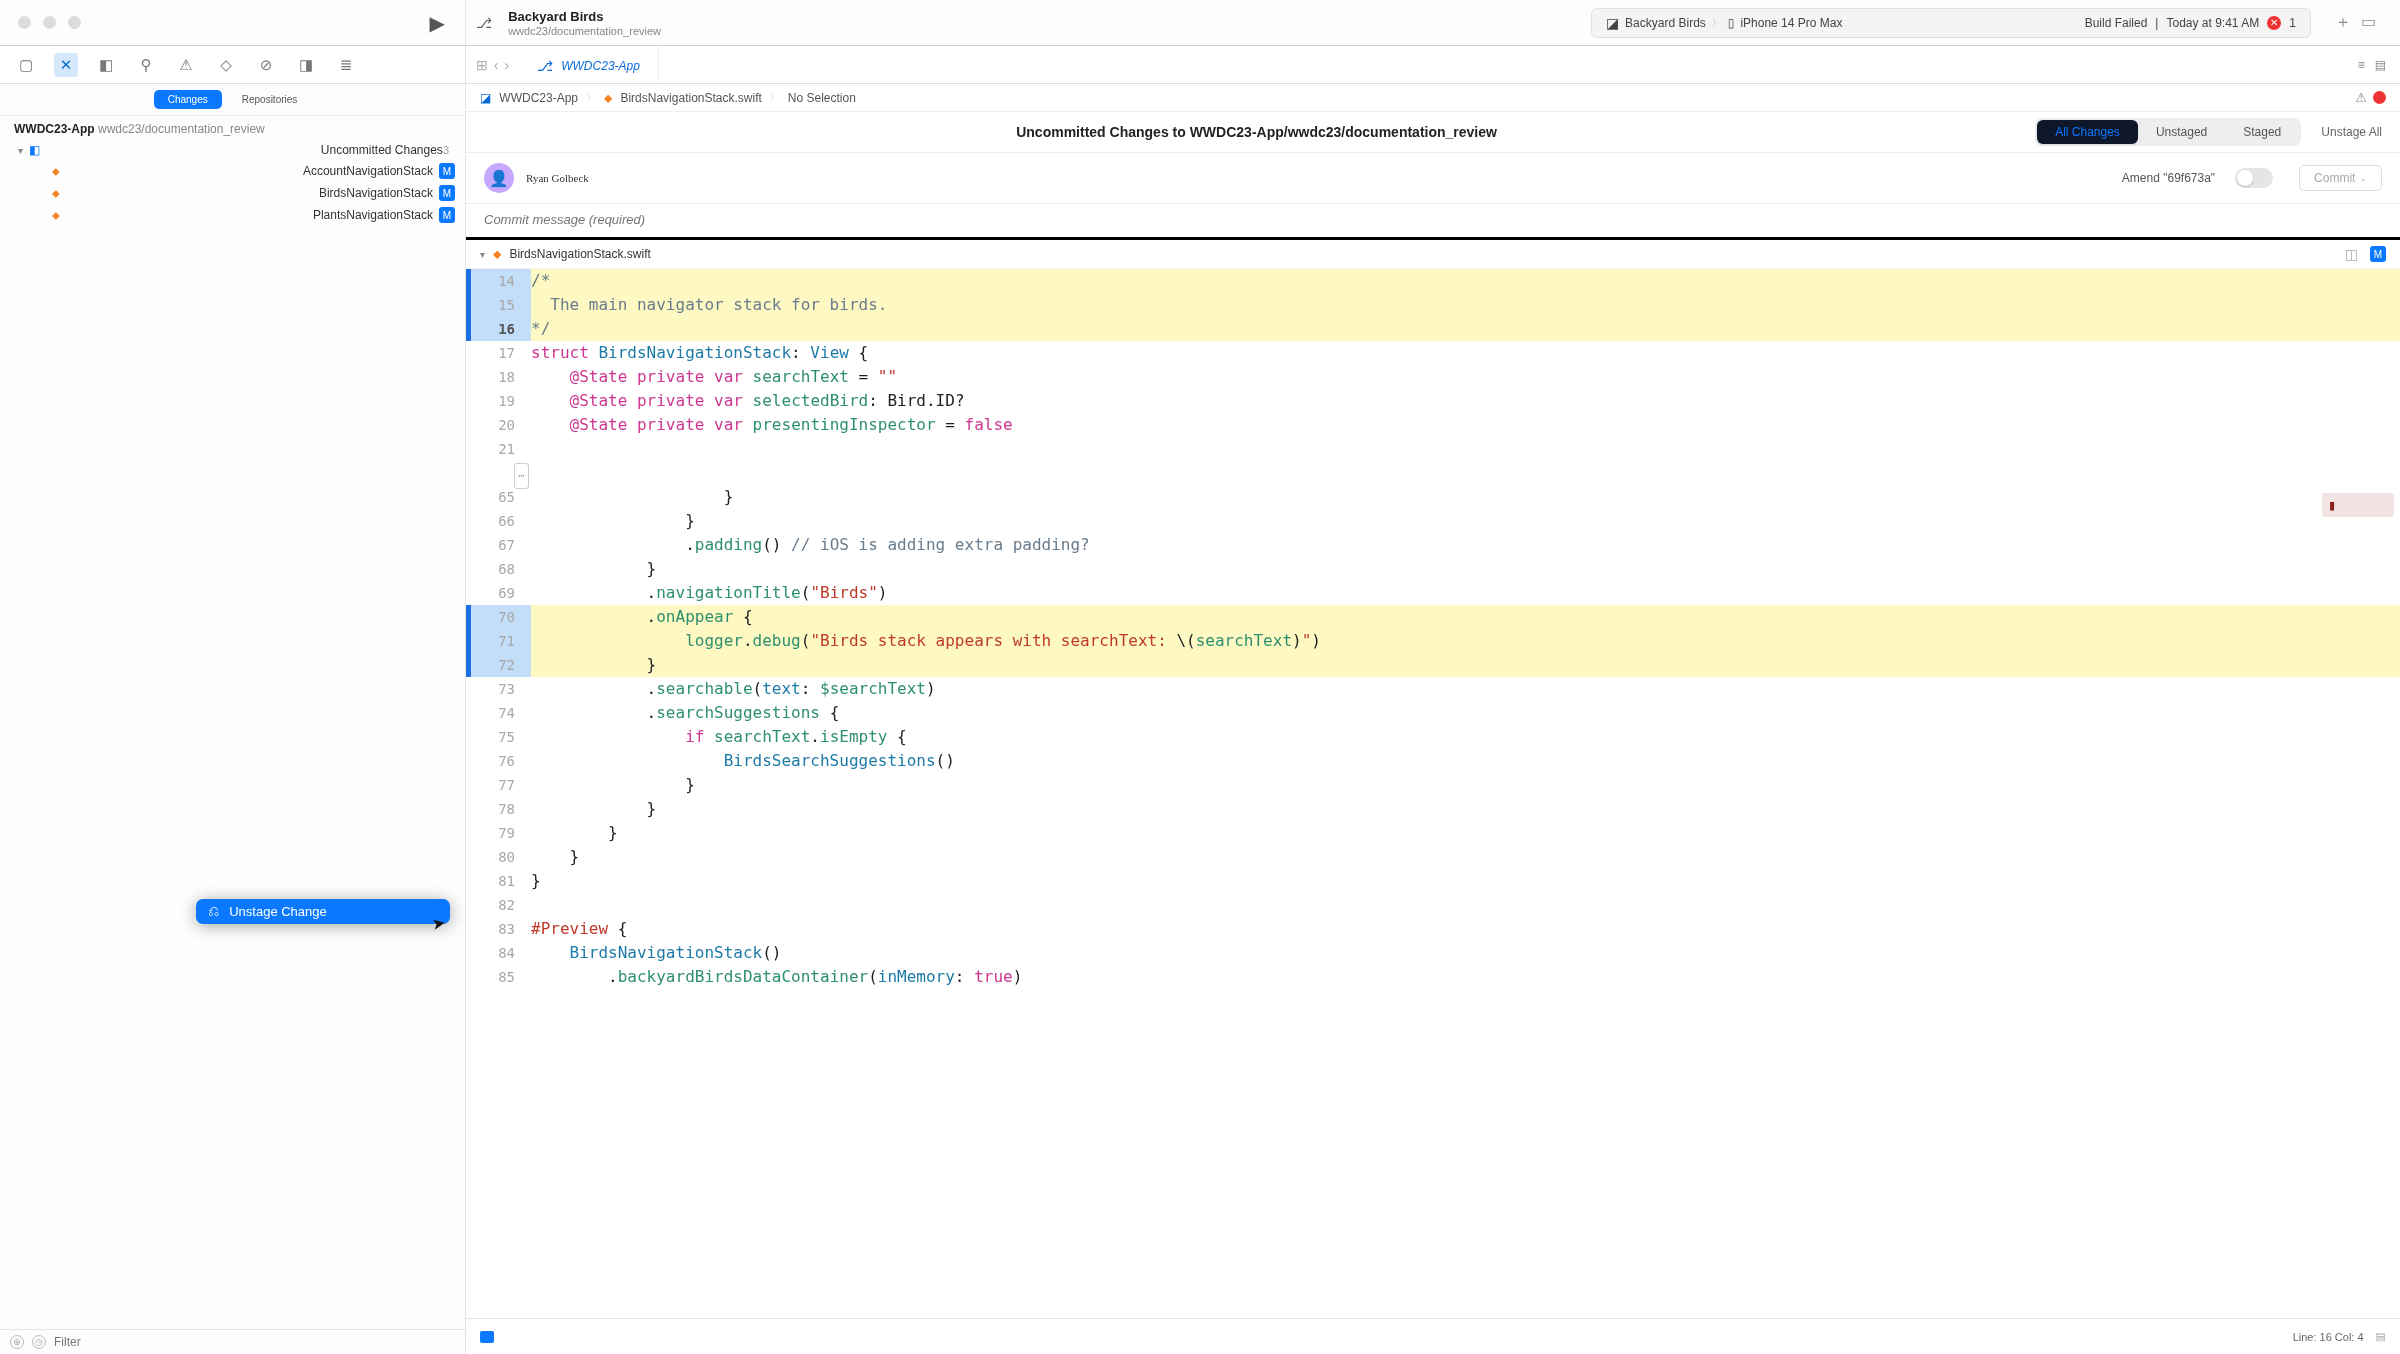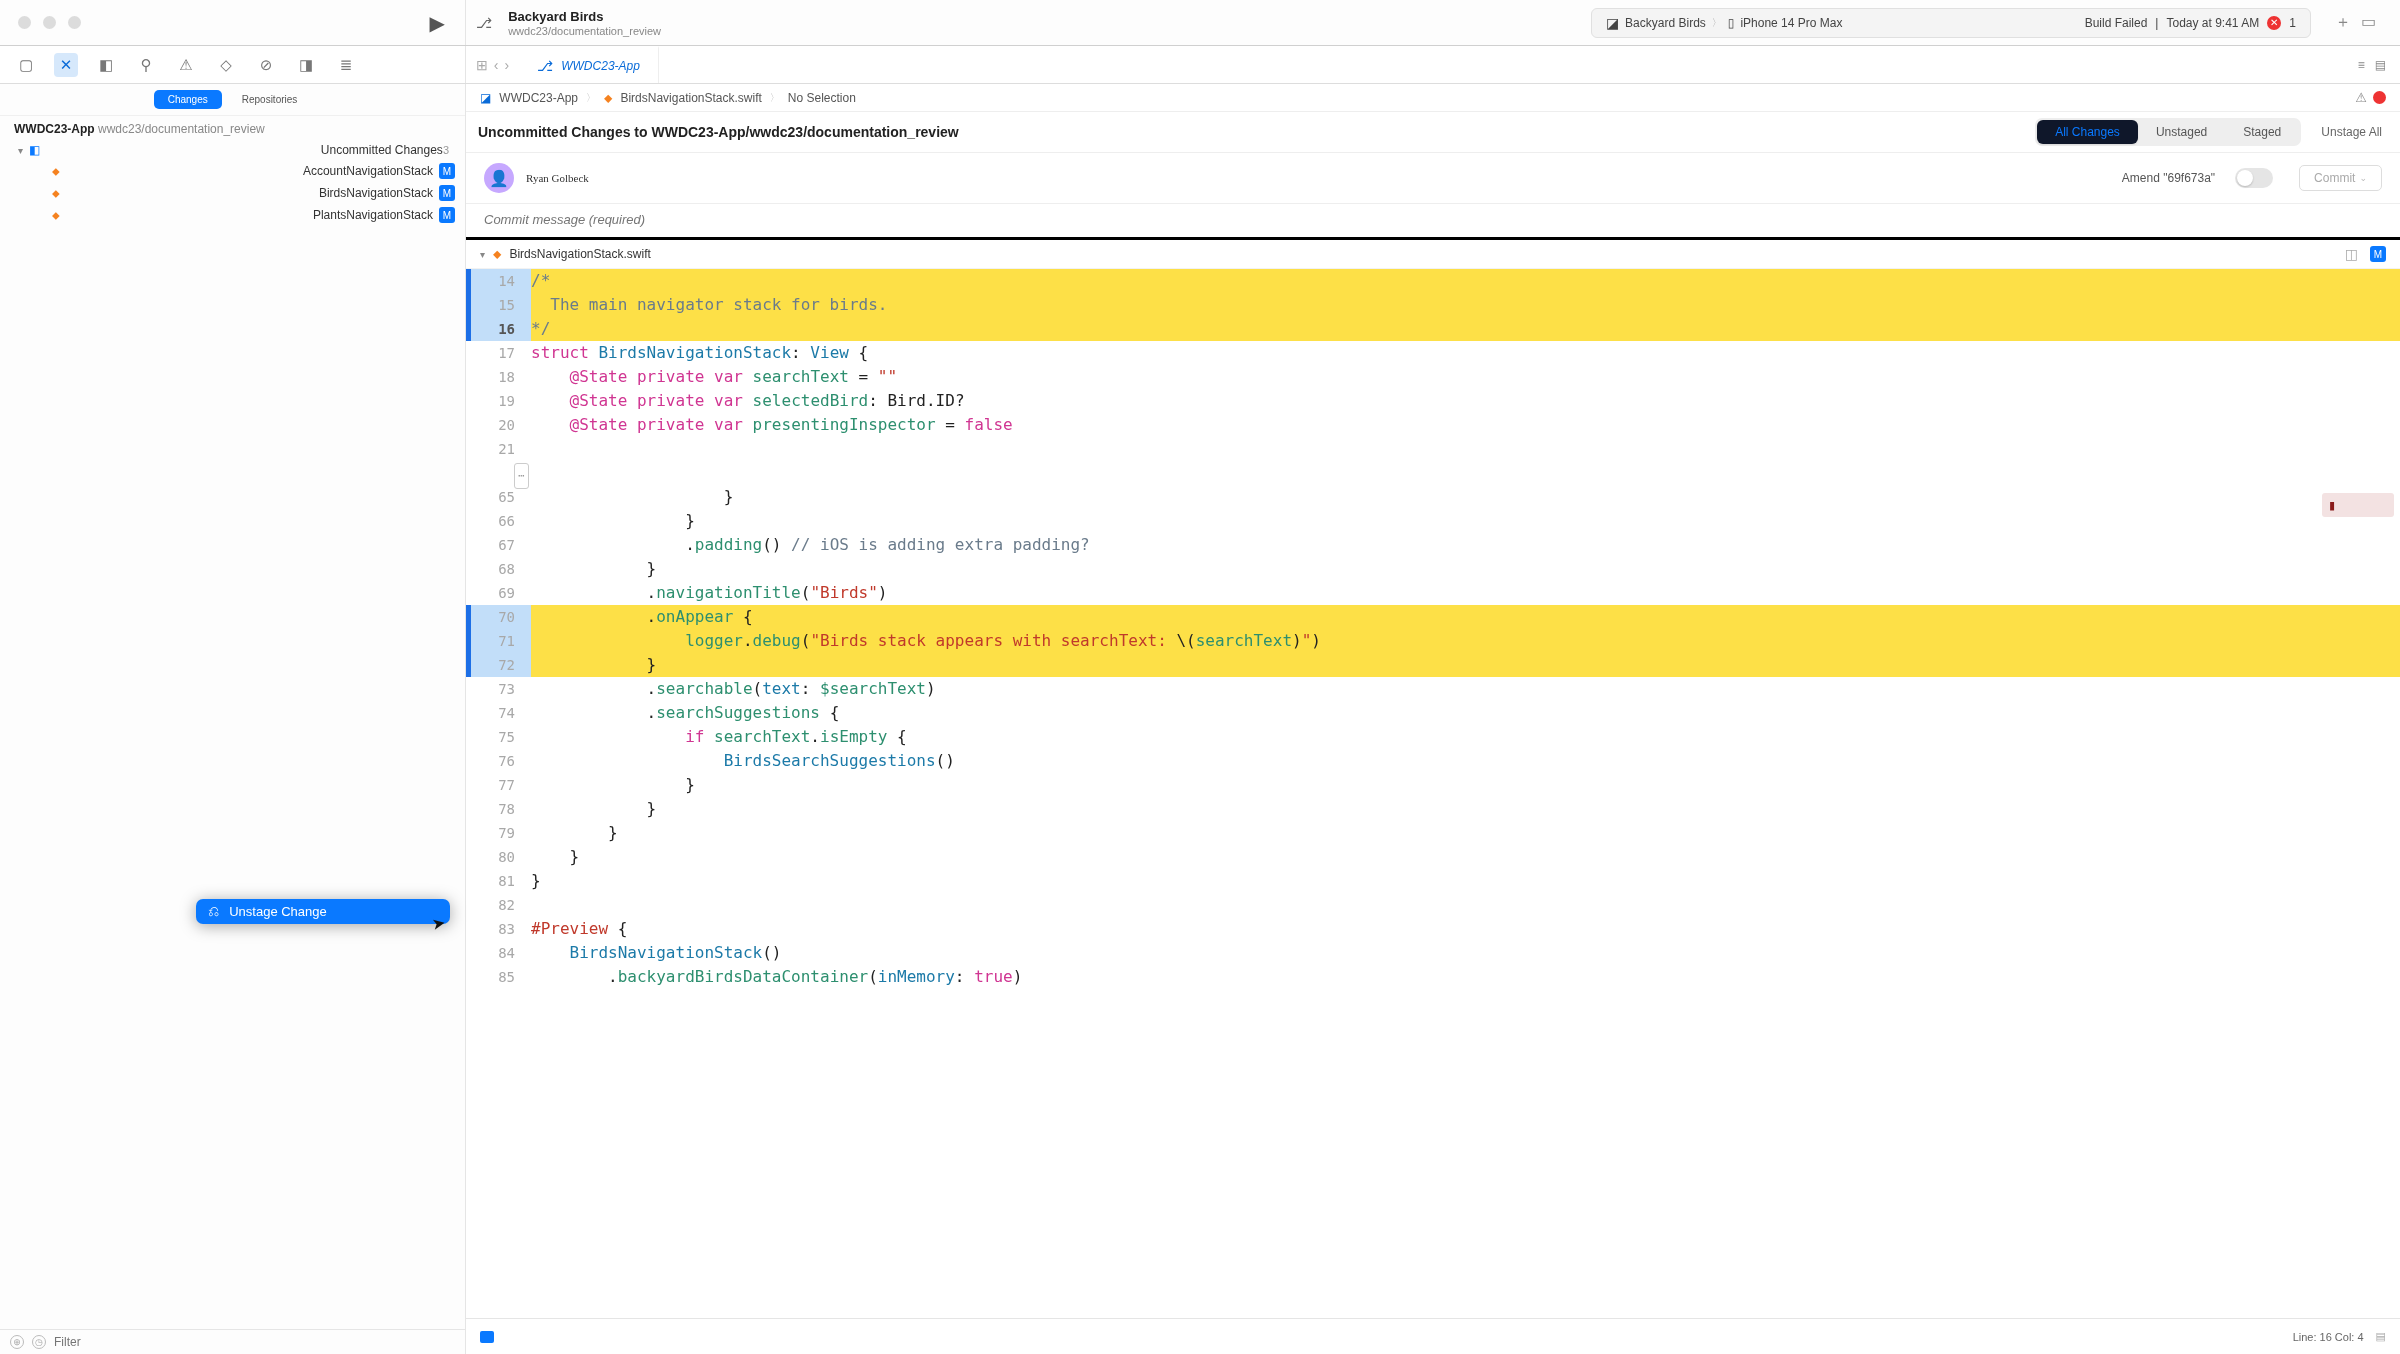--- a/index.html
+++ b/index.html
@@ -109,21 +109,21 @@
 .jumpbar .jchev { color:#bbb; font-size:10px;}
 .jumpbar .jico { color:#0a6bd8;}
 .jb-right { margin-left:auto; display:flex; gap:6px; align-items:center;}
 .jb-right .warnico { font-size:13px; color:#888;}
 .jb-right .errdot { width:13px;height:13px;border-radius:50%;background:#e33;}
 
 
 .commit-hdr {
   display:flex; align-items:center; padding:6px 18px 6px 12px; border-bottom:1px solid #eee;
 }
-.commit-hdr .title { font-weight:600; font-size:14px; color:#222; flex:1;}
+.commit-hdr .title { font-weight:600; font-size:14px; color:#222; flex:1;text-align:center;}
 .seg3 { display:flex; background:#eee; border-radius:7px; padding:2px;}
 .seg3 .s { padding:5px 18px; font-size:12px; color:#555; border-radius:6px;}
 .seg3 .s.active { background:#0f172a; box-shadow:0 1px 2px rgba(0,0,0,.1); color:#0a79ff;}
 .unstage-all { margin-left:20px; font-size:12px; color:#666;}
 
 
 .author-row { display:flex; align-items:center; padding:10px 18px; gap:12px; border-bottom:1px solid #eee;}
 .avatar { width:30px;height:30px;border-radius:50%;background:#c6a8ff; display:flex;align-items:center;justify-content:center; color:#7b3fc9; font-size:16px;}
 .author-name { font-size:11px; font-weight:500; flex:1;font-family:Liberation Serif, serif;}
 .amend { font-size:12px; color:#555; margin-right:8px;}
@@ -144,21 +144,21 @@
 .file-hdr .right .mbadge { background:#0a79ff; color:#fff; border-radius:3px; width:16px; height:16px; font-size:10px; display:flex;align-items:center;justify-content:center;}
 .file-hdr .right .split { color:#aaa; font-size:14px;}
 
 
 .code { font-family: "SF Mono", Menlo, Consolas, monospace; font-size:16px; position:relative; flex:1; overflow:auto;}
 .cline { display:flex; align-items:flex-start; min-height:24px;}
 .bar { width:5px; align-self:stretch;}
 .bar.blue { background:#4a90ff;}
 .gut { width:60px; text-align:right; padding-right:16px; color:#a8a8a8; font-size:14px; user-select:none; line-height:24px;}
 .txt { flex:1; white-space:pre; line-height:24px; padding-right:10px;}
-.hl { background:#fde047;}
+.hl { background:#fef9c3;}
 .gut.hlg { background:#c2def9;}
 .hl .bar.blue { background:#1d6fe6;}
 .cline.curr .gut { font-weight:600; color:#555;}
 .fold { position:relative;}
 .fold .fico { position:absolute; left:48px; border:1px solid #ccc; border-radius:3px; background:#fff; font-size:11px; color:#999; padding:0 3px; top:2px;}
 
 
 .c-cmt { color:#6a7b8b;}
 .c-kw { color:#d03592;}
 .c-type { color:#1c7aa8;}

